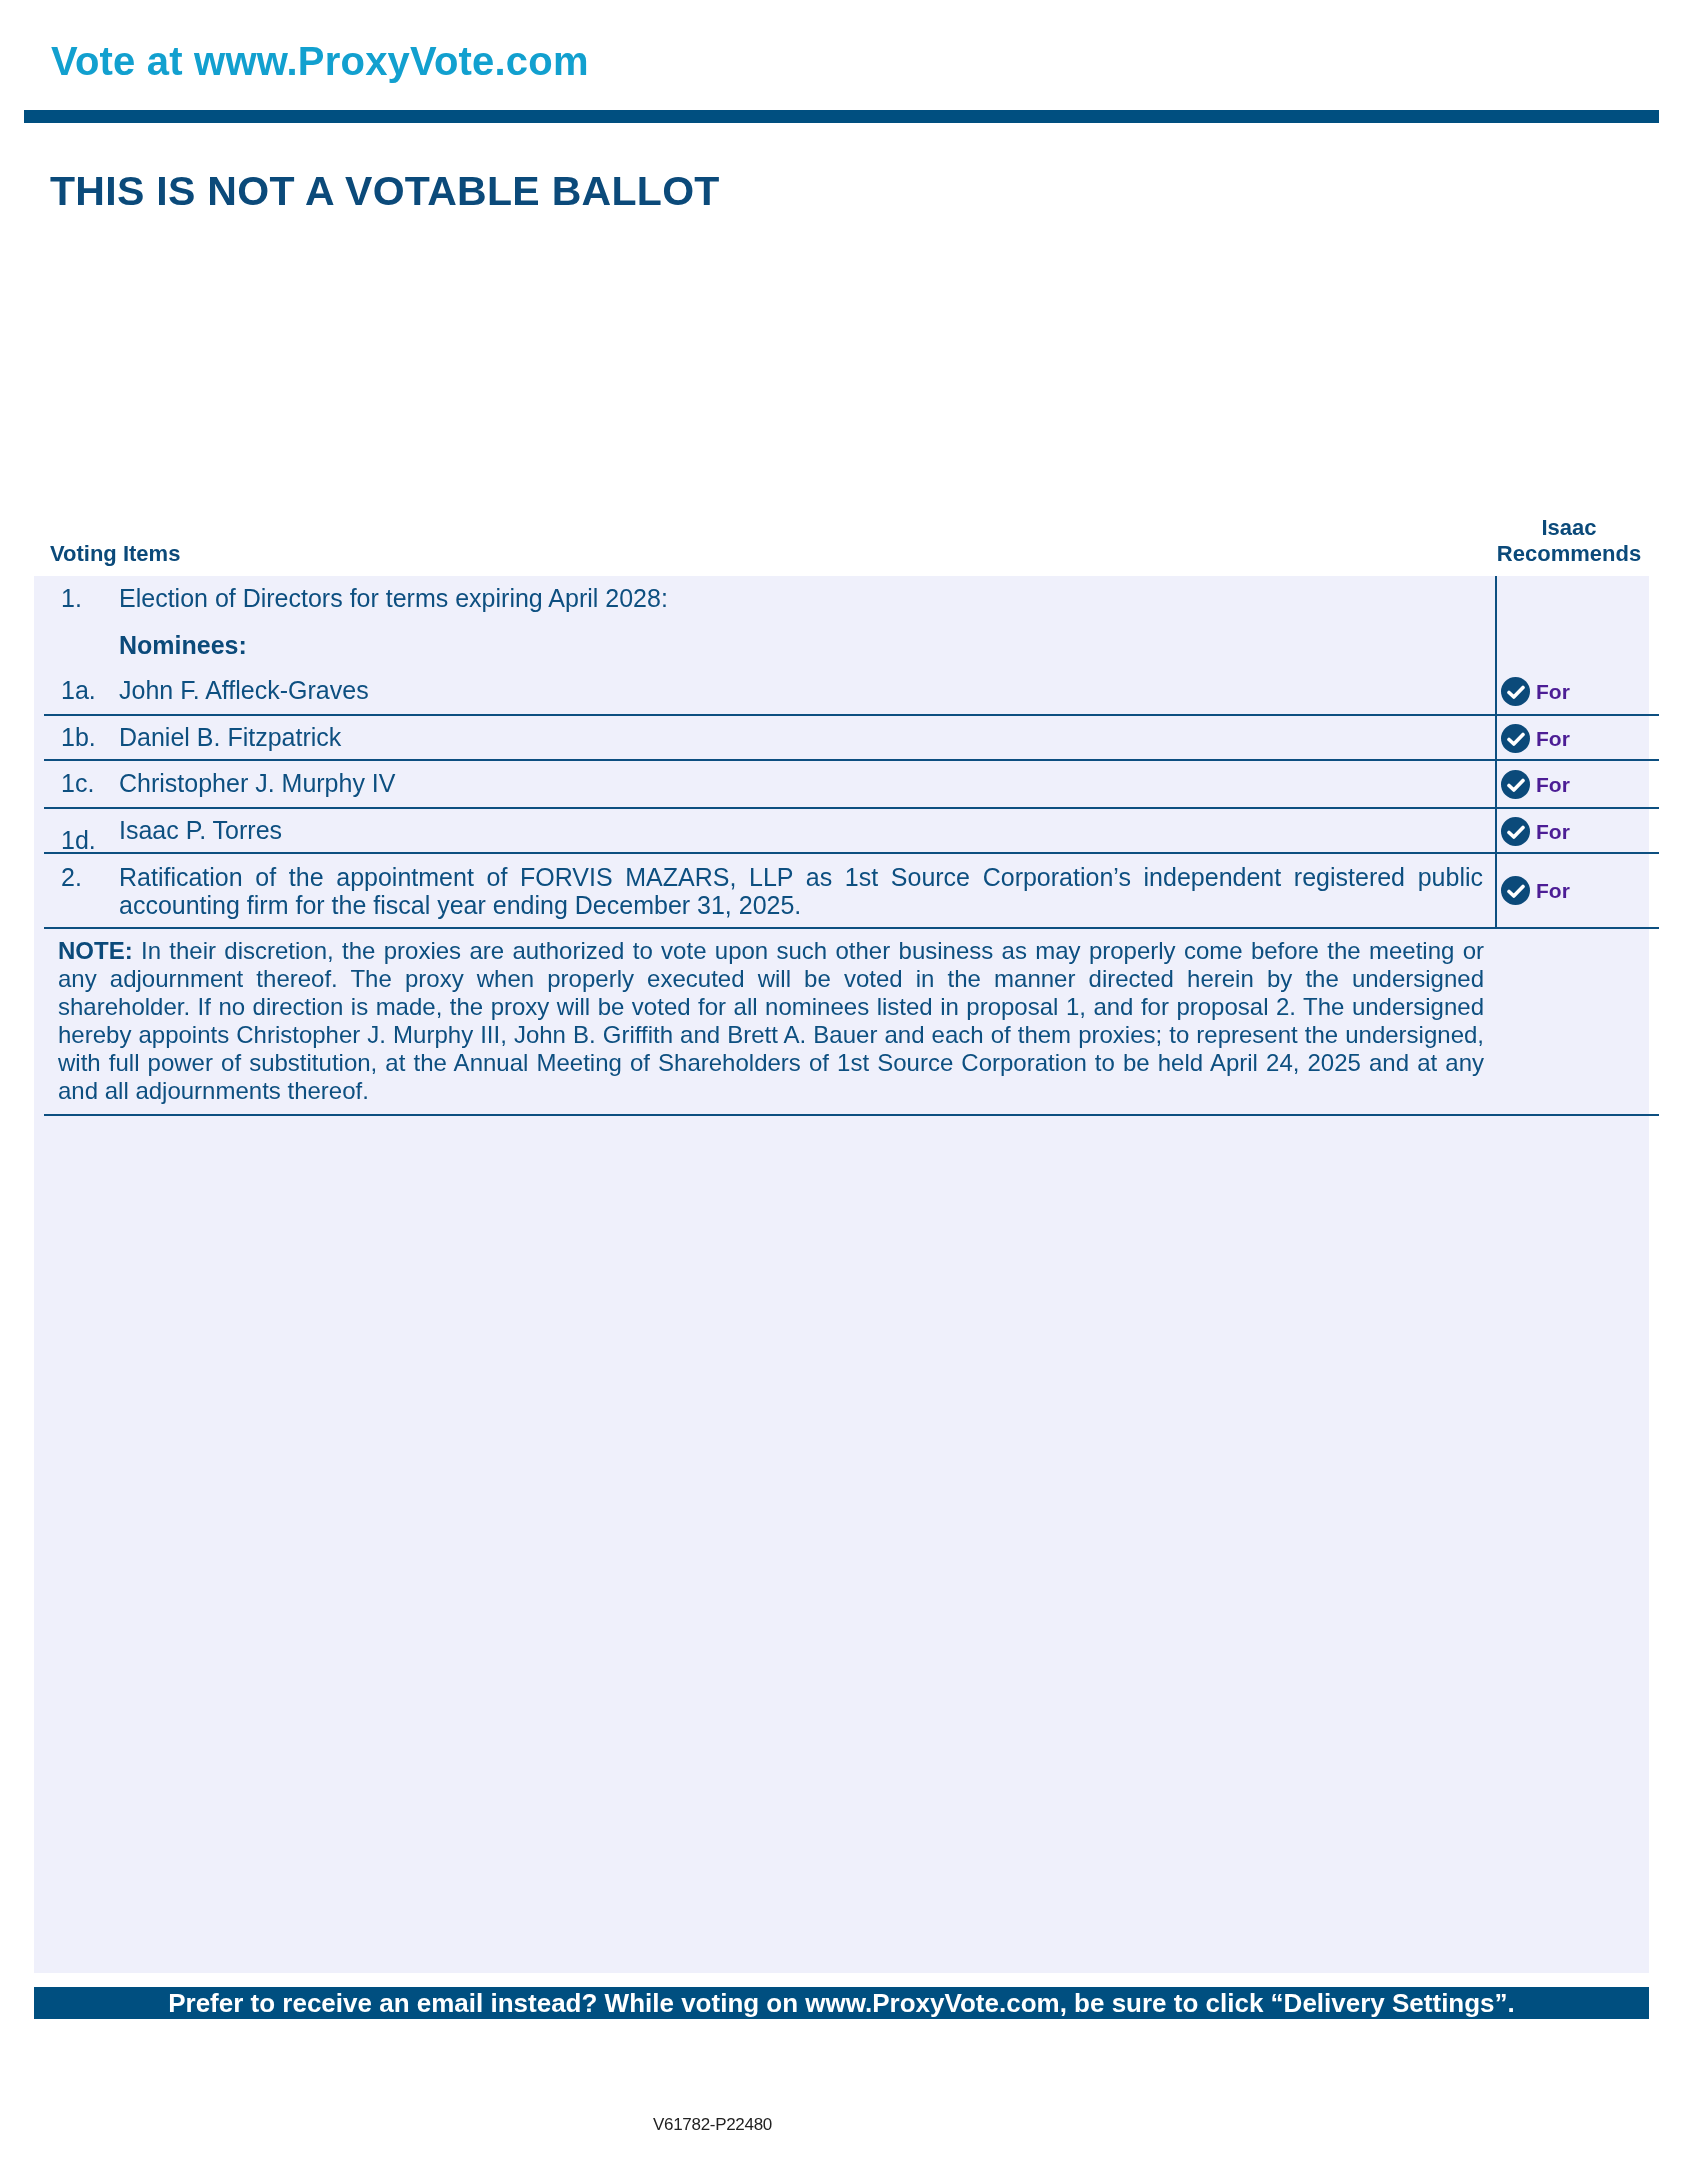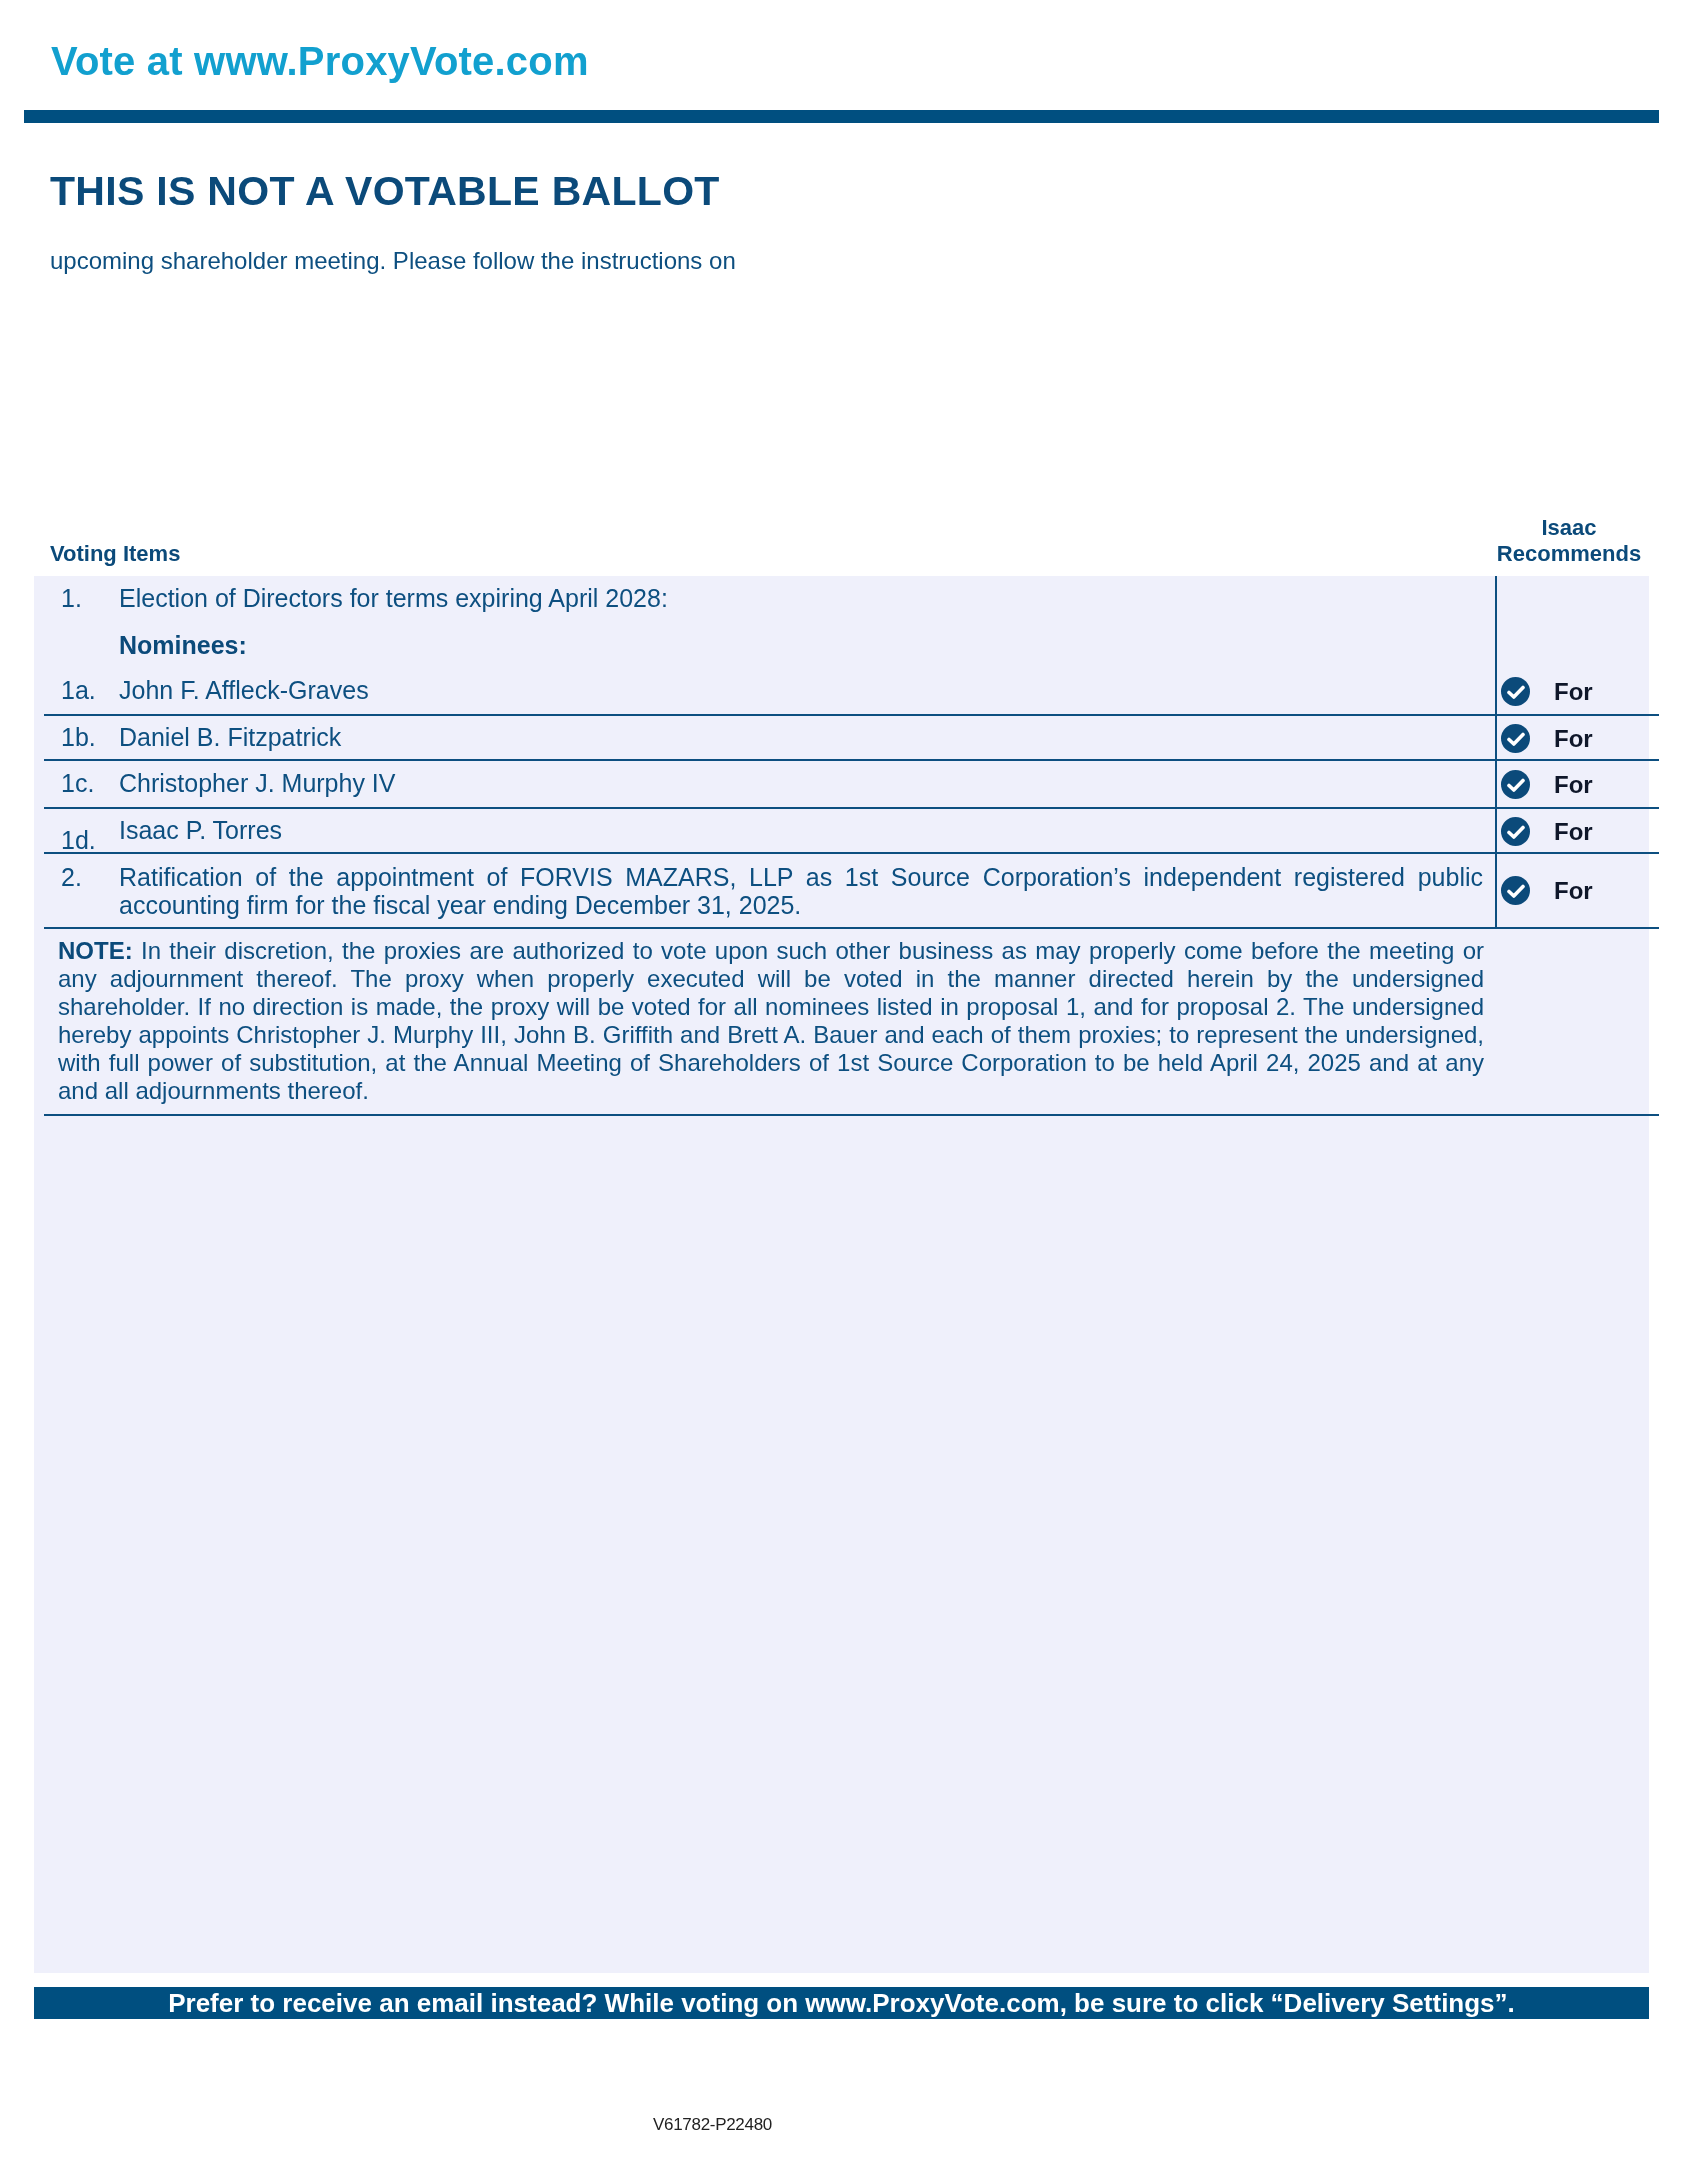--- a/index.html
+++ b/index.html
@@ -39,21 +39,21 @@
     position: absolute; left: 119px; font-size: 25px; color: #0d4f80; white-space: nowrap;
   }
   .rowtext.bold { font-weight: bold; color: #0b4a7a; }
   .rec {
     position: absolute; left: 1501px; display: flex; align-items: center; gap: 6px;
   }
   .check {
     width: 29px; height: 29px; border-radius: 50%; background: #0b4a7a;
     display: flex; align-items: center; justify-content: center;
   }
-  .rec-label { font-size: 24px; font-weight: bold; color: #0f172a; margin-left: 18px; }
+  .rec-label { font-size: 21px; font-weight: bold; color: #4c1d95; }
   #p2-text {
     left: 119px; top: 863px; width: 1364px; font-size: 25px; line-height: 28px; color: #0d4f80;
     text-align: justify;
   }
   #note {
     left: 58px; top: 937px; width: 1426px; font-size: 24px; line-height: 28px; color: #0d4f80;
     text-align: justify;
   }
   #note b { color: #0b4a7a; }
   #footer-banner {
@@ -66,21 +66,20 @@
   }
 </style>
 </head>
 <body>
 
 <div id="vote-header" class="abs">Vote at www.ProxyVote.com</div>
 <div id="top-rule" class="abs"></div>
 
 <div id="ballot-title" class="abs">THIS IS NOT A VOTABLE BALLOT</div>
 <div id="intro" class="abs">
-  <div>upcoming shareholder meeting. Please follow the instructions on</div>
 </div>
 
 <div id="voting-items-label" class="abs">Voting Items</div>
 <div id="board-recommends" class="abs">
   <div>Isaac</div>
   <div>Recommends</div>
 </div>
 
 <div id="panel" class="abs"></div>
 <div id="vdivider" class="abs"></div>

